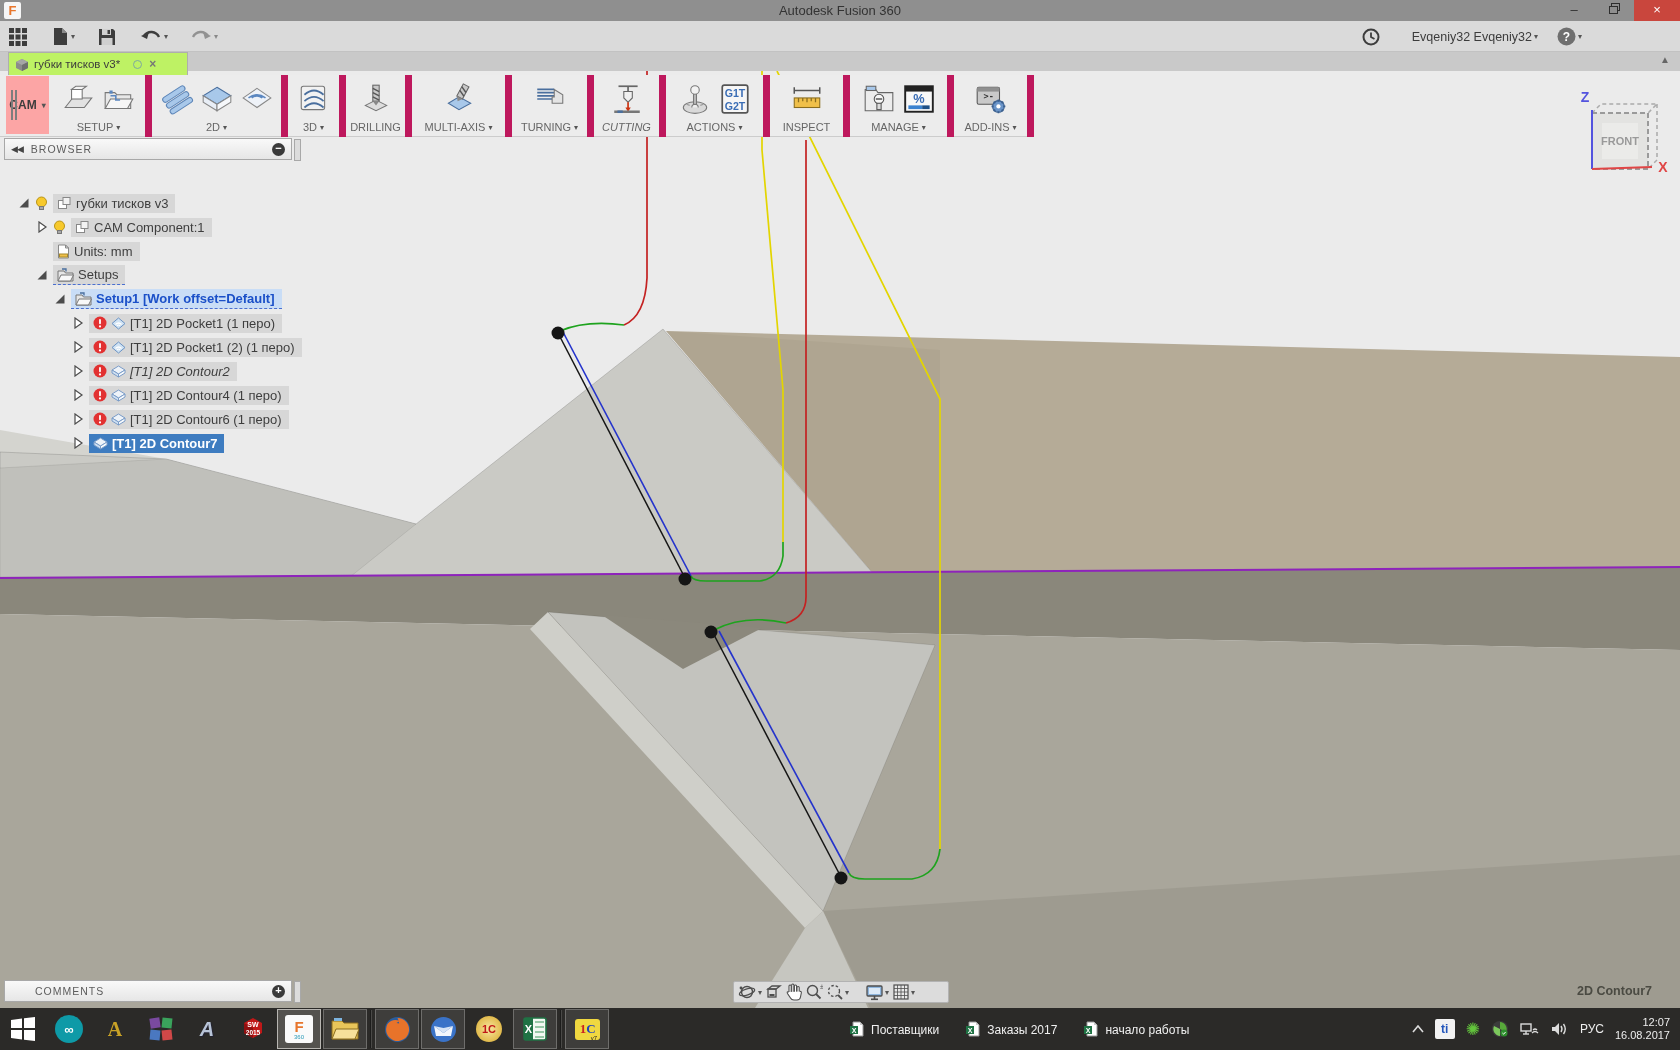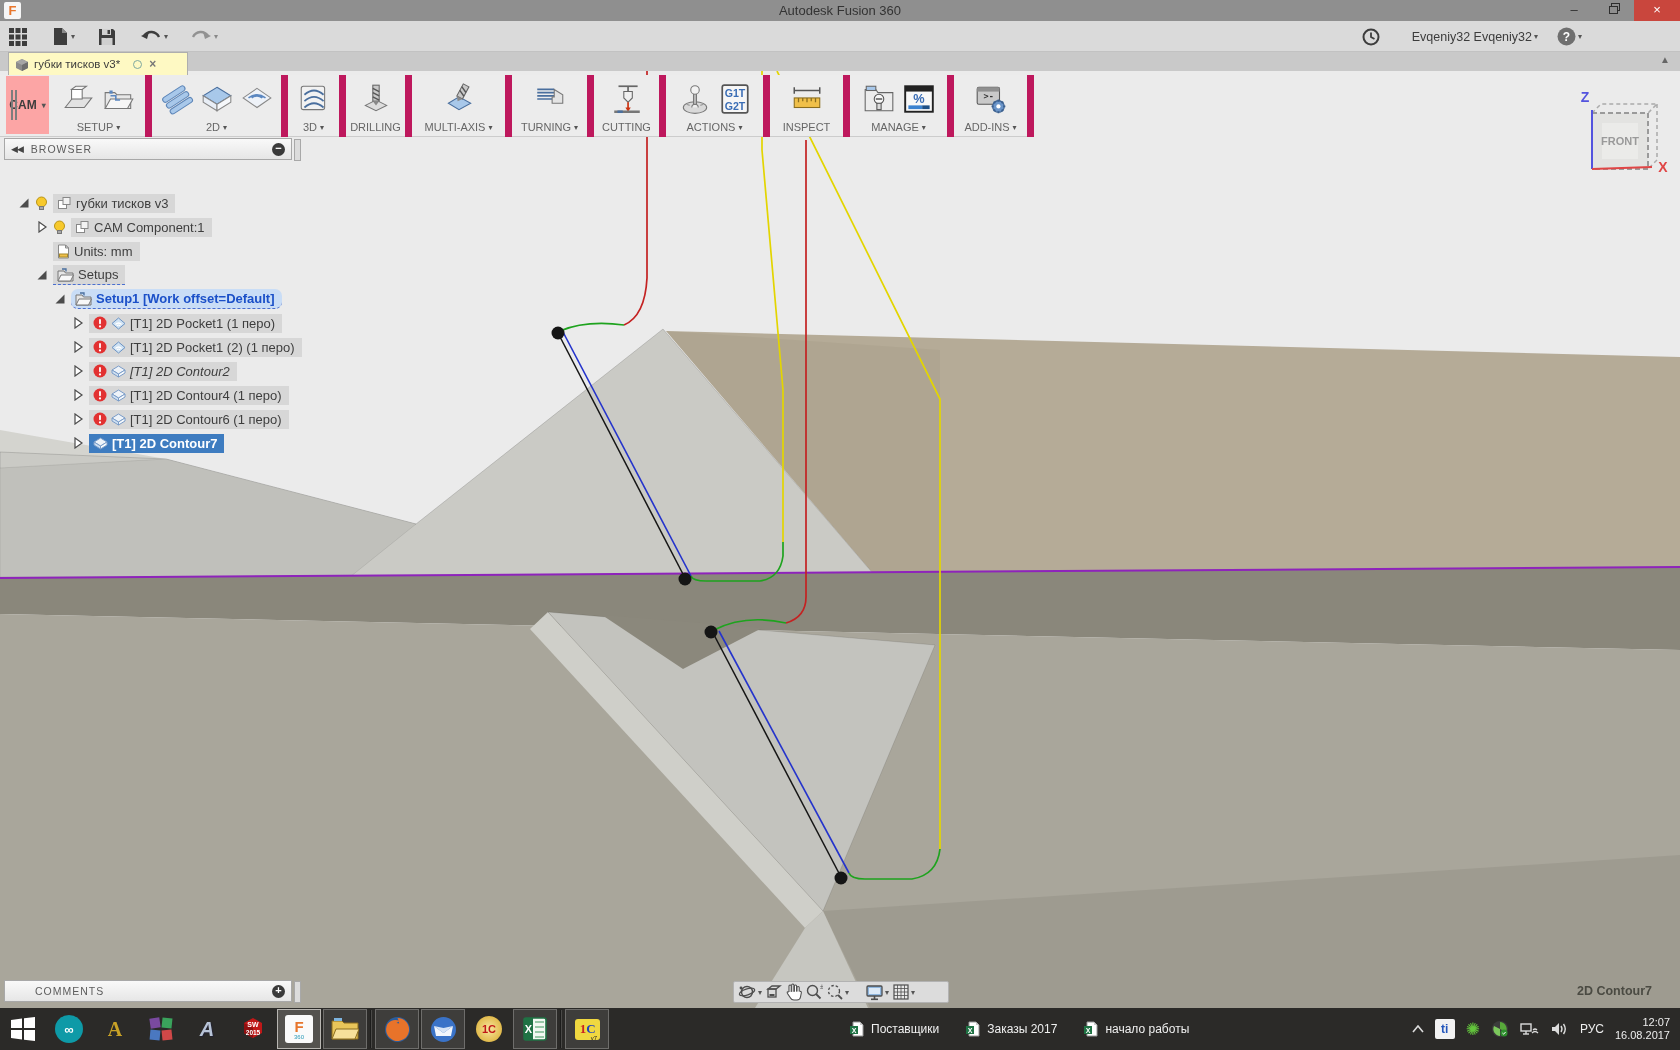--- a/index.html
+++ b/index.html
@@ -14,21 +14,21 @@
   #btn-max { right:46px; }
   #btn-min { right:86px; }
 
   
   #qatrow { position:absolute; left:0; top:21px; width:1680px; height:31px; background:#dadada; border-bottom:1px solid #c2c2c2; }
   .qat-item { position:absolute; top:3px; height:25px; display:flex; align-items:center; gap:2px; color:#444; }
   .drop { font-size:8px; color:#555; }
 
   
   #tabrow { position:absolute; left:0; top:52px; width:1680px; height:19px; background:#c9c9c9; }
-  #doc-tab { position:absolute; left:8px; top:52px; width:180px; height:23px; background:#fef9c3; border:1px solid #aeaeae; border-bottom:none; display:flex; align-items:center; gap:5px; padding:8px 6px; z-index:4; }
+  #doc-tab { position:absolute; left:8px; top:52px; width:180px; height:23px; background:#bef264; border:1px solid #aeaeae; border-bottom:none; display:flex; align-items:center; gap:5px; padding:8px 6px; z-index:4; }
   #doc-tab .tab-title { font-size:11.5px; color:#3c3c3c; white-space:nowrap; }
   #tab-modified { width:9px; height:9px; border:1.5px solid #7ea8a0; border-radius:50%; margin-left:8px; }
   #tab-close { color:#777; font-size:12px; font-weight:bold; margin-left:2px; }
   #ribbon-collapse { position:absolute; right:10px; top:54px; color:#666; font-size:10px; z-index:4; }
 
   
   #ribbon { position:absolute; left:0; top:75px; width:1034px; height:62px; background:#ececec; border-bottom:1px solid #cccccc; display:flex; z-index:5; }
   #cam-button { width:106px; height:58px; margin:1px 3px 0 6px; background:#fca5a5; display:flex; align-items:center; justify-content:center; gap:5px; color:#3d3d3d; font-weight:bold; font-size:12px; position:relative; }
   #cam-button .grip { position:absolute; left:5px; top:14px; width:6px; height:30px; border-left:2px solid #7d7d7d; border-right:2px solid #7d7d7d; }
   .rgroup { height:62px; position:relative; display:flex; flex-direction:column; align-items:center; border-right:7px solid #be185d; }
@@ -42,42 +42,42 @@
   
   #browser-panel { position:absolute; left:4px; top:138px; width:300px; z-index:6; }
   .panel-head { position:relative; width:288px; height:22px; background:linear-gradient(#f9f9f9,#e6e6e6); border:1px solid #a8a8a8; display:flex; align-items:center; padding:0 6px; }
   .panel-head .ph-title { font-size:10.5px; letter-spacing:1px; color:#5c5c5c; margin-left:8px; flex:1; }
   .ph-circle { width:13px; height:13px; border-radius:50%; background:#3a3a3a; color:#fff; font-size:11px; line-height:11px; text-align:center; font-weight:bold; }
   .ph-nub { position:absolute; right:-10px; top:0; width:7px; height:22px; background:#dcdcdc; border:1px solid #a8a8a8; }
   .collapse-arrows { font-size:9px; color:#444; letter-spacing:-1px; }
   .trow { position:absolute; display:flex; align-items:center; height:22px; }
   .chip { display:flex; align-items:center; gap:4px; padding:2px 7px 2px 4px; background:rgba(212,212,212,.88); font-size:13px; color:#3e3e3e; white-space:nowrap; }
   .chip.dashed { border-bottom:1px dashed #4a6fd0; }
-  .chip.setup-selected { background:#c9ddf6; color:#1b50c8; font-weight:bold; border-bottom:1px dashed #4a6fd0;border-radius:7px; }
+  .chip.setup-selected { background:#c9ddf6; color:#1b50c8; font-weight:bold; border-bottom:1px dashed #4a6fd0; }
   .chip.selected { background:#3e7cc0; color:#fff; font-weight:bold; }
   .tree-gap { width:5px; }
 
   
   #comments-bar { position:absolute; left:4px; top:980px; width:300px; z-index:6; }
 
   
   #navbar { position:absolute; left:733px; top:981px; width:216px; height:22px; background:#dcdcdc; border:1px solid #b2b2b2; border-radius:2px; display:flex; align-items:center; padding:0 4px; gap:3px; z-index:6; }
   .nav-item { display:flex; align-items:center; gap:1px; }
   .nav-sep { width:10px; }
 
   #status-op { position:absolute; right:28px; top:984px; font-size:12.5px; font-weight:600; color:#4a4a42; z-index:6; }
 
   
   #taskbar { position:absolute; left:0; top:1008px; width:1680px; height:42px; background:#2b2a28; display:flex; align-items:center; z-index:10; }
   .tb-left { display:flex; align-items:center; height:42px; }
   .tb-app { width:44px; height:40px; margin:1px 1px; display:flex; align-items:center; justify-content:center; }
   .tb-app.open { border:1px solid #6e6d6b; background:#3e3d3b; }
   .tb-app.active { border:1px solid #b8b6b2; background:#54524e; }
   .tb-sep { width:2px; height:38px; background:#4a4947; margin:0 2px; border-left:1px solid #1d1d1c; }
-  .tb-doc { height:40px; margin:1px 3px; padding:0 10px; display:flex; align-items:center; gap:6px; color:#f0f0f0; font-size:12px; white-space:nowrap; }
+  .tb-doc { height:40px; margin:1px 3px; padding:12px 10px; display:flex; align-items:flex-end; gap:6px; color:#f0f0f0; font-size:12px; white-space:nowrap; }
   #tb-docs { display:flex; margin-left:226px; }
   #tb-tray { margin-left:auto; display:flex; align-items:center; gap:11px; padding-right:10px; color:#eee; }
   #tray-lang { font-size:12px; }
   #tray-clock { text-align:right; font-size:11px; line-height:13px; }
   .glyph { display:flex; align-items:center; justify-content:center; }
 </style>
 </head>
 <body>
 
 <div id="titlebar">
@@ -343,21 +343,21 @@
               <path d="M4 7 h16 M4 10 h16 M4 13 h16 M4 16 h16" stroke="#4a6f9e" stroke-width="1.6"></path>
               <path d="M20 7 l8 5 v8 h-10 v-6 h2 z" fill="#e4e4e4" stroke="#777"></path>
             </svg>
           </div>
         </div>
         <div class="rlabel">
           <span>TURNING</span>
           <span class="drop">▾</span>
         </div>
       </div>
-      <div class="rgroup" style="width: 72px;">
+      <div class="rgroup" style="width: 72px; font-style: italic;">
         <div class="ricons">
           <div class="ricon">
             <svg width="34" height="34" viewBox="0 0 32 32">
               <line x1="8" y1="4" x2="26" y2="4" stroke="#666" stroke-width="1.6"></line>
               <line x1="17" y1="4" x2="17" y2="9" stroke="#666" stroke-width="1.6"></line>
               <path d="M13 9 h8 v6 l-4 4 l-4-4 z" fill="#f0f0f0" stroke="#666"></path>
               <line x1="17" y1="19" x2="17" y2="25" stroke="#cc3311" stroke-width="1.6"></line>
               <polygon points="14.5,24 19.5,24 17,28" fill="#cc3311"></polygon>
               <line x1="4" y1="28" x2="28" y2="28" stroke="#777" stroke-width="2.4"></line>
               <rect x="7" y="26.8" width="5" height="2.4" fill="#4a6f9e"></rect>

